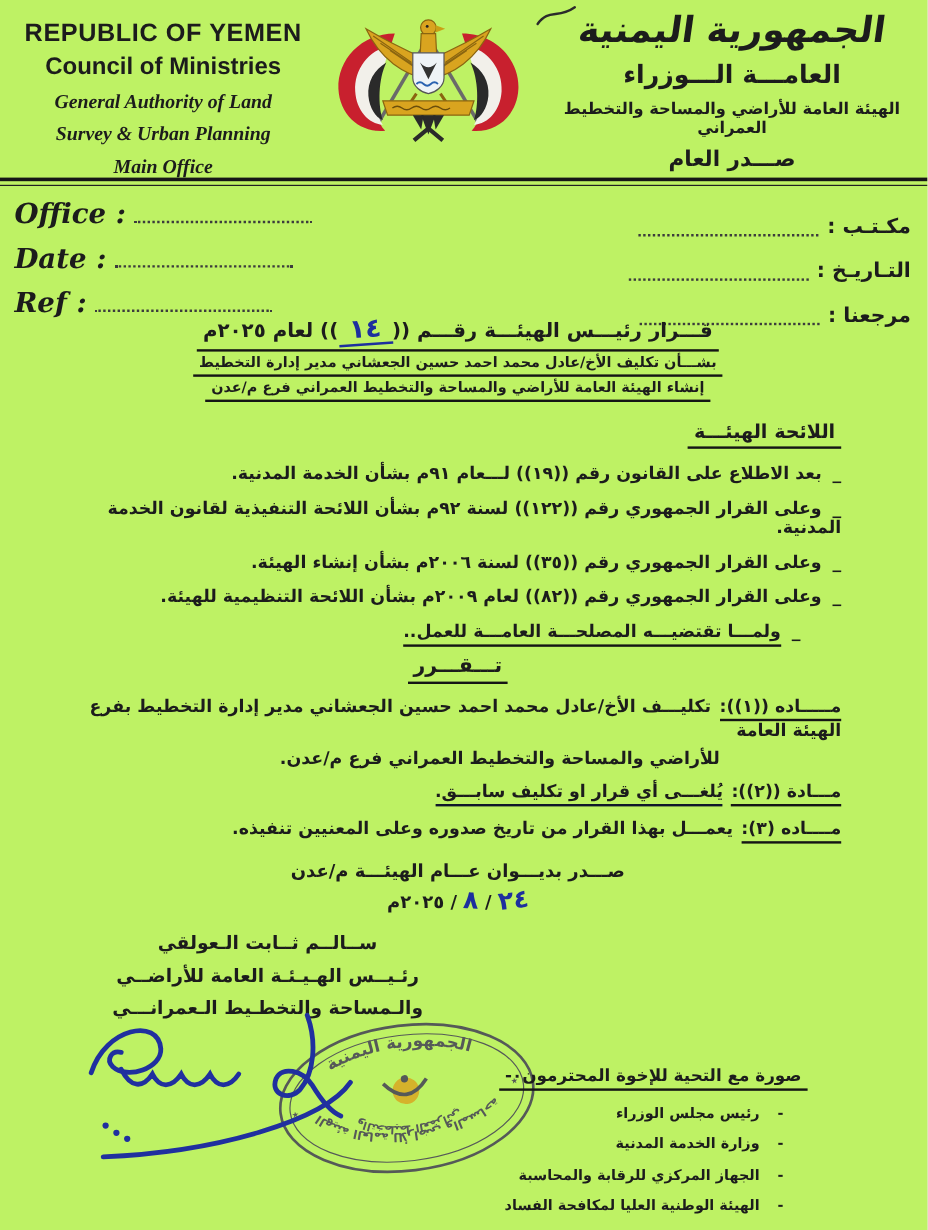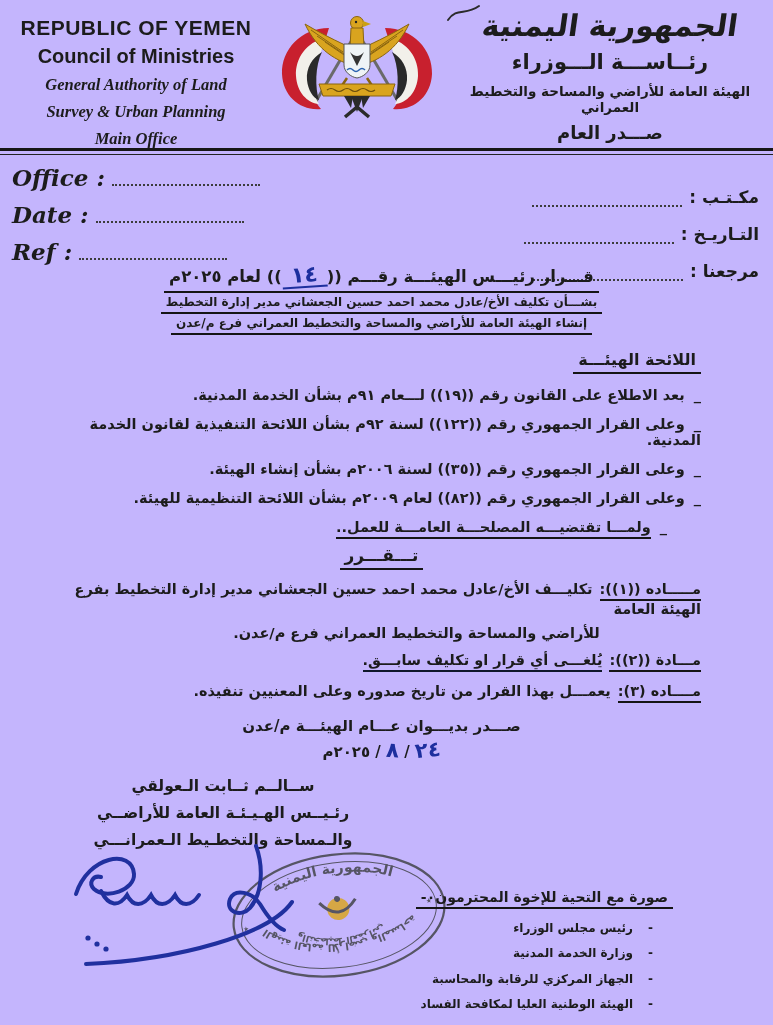--- a/index.html
+++ b/index.html
@@ -1,18 +1,18 @@
 <!DOCTYPE html>
 <html lang="ar"><head>
 <meta charset="utf-8">
 <style>
   html,body{margin:0;padding:0;background:#e8e8e6;}
   .page{
     position:relative;width:773px;height:1025px;margin:0 auto;
-    background:#c4b5fd;color:#1c1c1c;overflow:hidden;
+    background:#bef264;color:#1c1c1c;overflow:hidden;
     font-family:"DejaVu Sans",sans-serif;
   }
   
   .header{position:absolute;top:6px;left:10px;right:4px;height:140px;display:flex;justify-content:space-between;}
   .hdr-en{width:252px;text-align:center;padding-top:10px;font-family:"Liberation Sans",sans-serif;}
   .hdr-en .l1{font-size:21px;font-weight:600;letter-spacing:.5px;}
   .hdr-en .l2{font-size:20px;font-weight:600;margin-top:5px;}
   .hdr-en .serif{font-family:"Liberation Serif",serif;font-style:italic;font-weight:bold;font-size:16.5px;margin-top:7px;}
   .hdr-emblem{width:185px;text-align:center;padding-top:2px;}
   .hdr-ar{width:318px;direction:rtl;text-align:center;font-weight:bold;}
@@ -22,21 +22,21 @@
   .hdr-ar .ar4{font-size:18px;margin-top:7px;}
   .rule{position:absolute;left:0;right:0;top:148px;border-top:3px solid #161616;}
   .rule2{position:absolute;left:0;right:0;top:154px;border-top:1.5px solid #222;}
   .penmark{position:absolute;left:446px;top:3px;}
   
   .refL{position:absolute;left:12px;top:164px;font-family:"DejaVu Serif",serif;font-style:italic;font-weight:bold;font-size:23px;}
   .refL .row{height:37px;display:flex;align-items:baseline;}
   .dotline{display:inline-block;border-bottom:2px dotted #3c3c3c;height:.85em;}
   .refL .dotline{width:148px;margin-left:7px;}
   .refR{position:absolute;right:14px;top:170px;direction:rtl;font-weight:bold;font-size:17px;}
-  .refR .row{height:37px;display:flex;align-items:flex-end;}
+  .refR .row{height:37px;display:flex;align-items:center;}
   .refR .dotline{width:150px;margin-right:7px;}
   
   .body{position:absolute;left:62px;right:72px;top:264px;direction:rtl;text-align:right;font-weight:bold;}
   .uwrap{display:inline-block;border-bottom:2.5px solid #151515;padding:0 5px 3px;}
   .title{text-align:center;font-size:16.5px;}
   .title-number{color:#1d2f9e;font-size:22px;display:inline-block;transform:rotate(-4deg);padding:0 9px;border-bottom:2px solid #1d2f9e;line-height:1;}
   .subject{text-align:center;font-size:12px;margin-top:2px;}
   .subject .uwrap{border-bottom-width:2px;}
   .chairman{font-size:16px;margin-top:15px;}
   .preamble{margin-top:6px;font-size:14.5px;}
@@ -125,21 +125,21 @@
 
         <path d="M84,88 L90,104 L96,88 Z" fill="#2a2a2a"></path>
         <path d="M77,88 L84,100 L86,88 Z" fill="#2a2a2a"></path>
         <path d="M94,88 L96,100 L103,88 Z" fill="#2a2a2a"></path>
         <path d="M78,109 L90,99 L102,109" stroke="#2a2a2a" stroke-width="3.5" fill="none"></path>
       </svg>
     </div>
 
     <div class="hdr-ar">
       <div class="ar1">الجمهورية اليمنية</div>
-      <div class="ar2">رئــاســـة الـــوزراء</div>
+      <div class="ar2">العامـــة الـــوزراء</div>
       <div class="ar3">الهيئة العامة للأراضي والمساحة والتخطيط العمراني</div>
       <div class="ar4">صـــدر العام</div>
     </div>
   </div>
 
   <svg class="penmark" width="36" height="24" viewBox="0 0 36 24">
     <path d="M2,17 C11,4 19,13 33,3" stroke="#2b2b2b" stroke-width="2" fill="none" stroke-linecap="round"></path>
   </svg>
 
   <div class="rule"></div>

